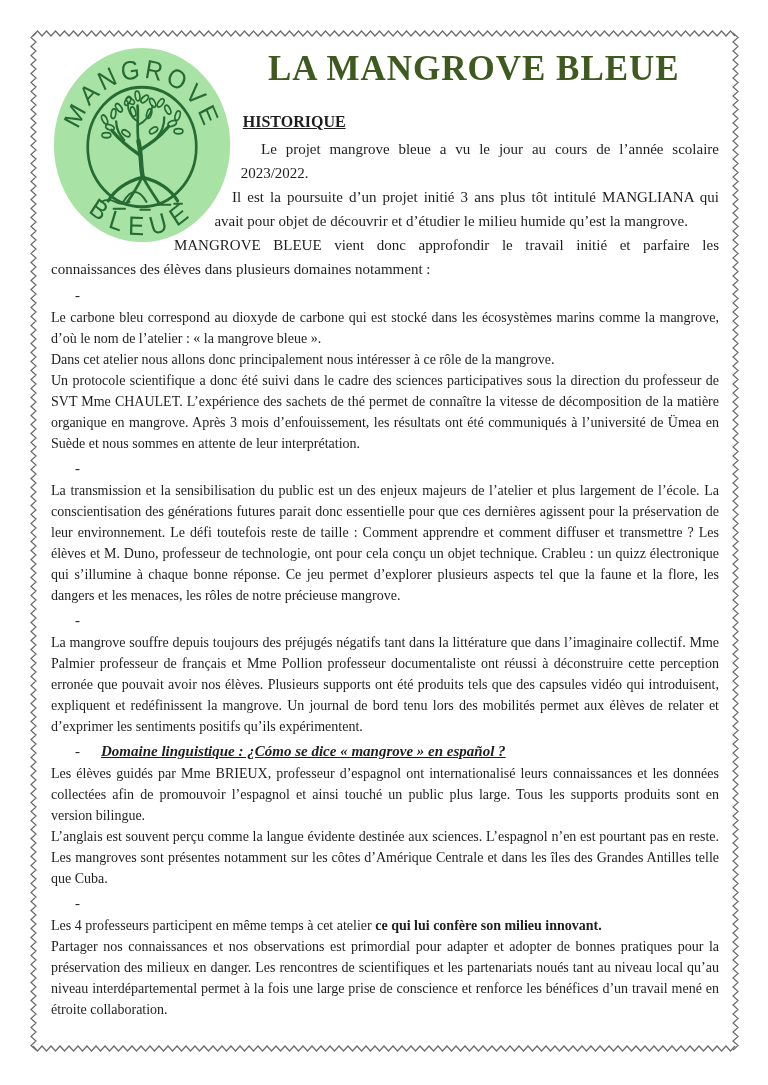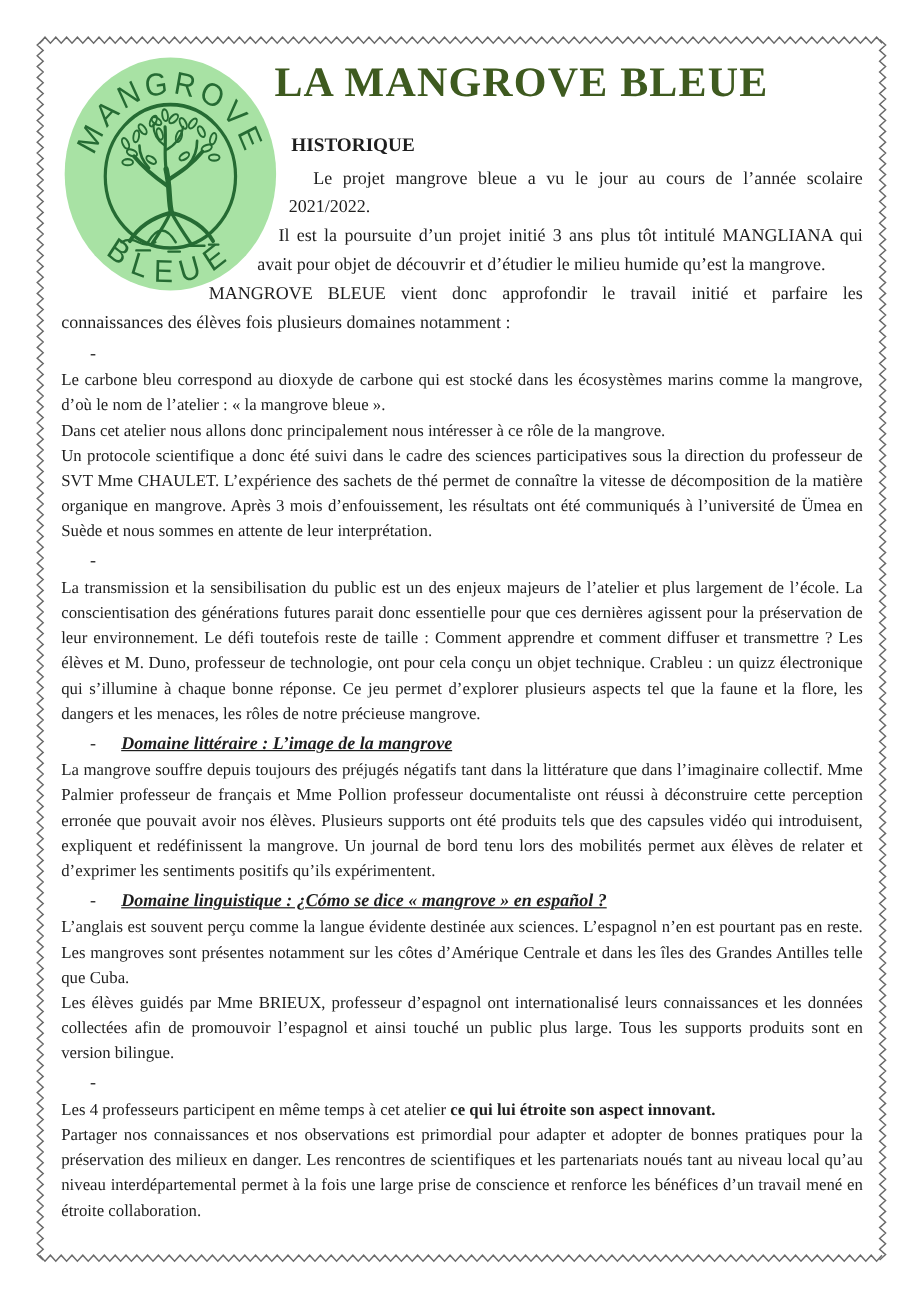--- a/index.html
+++ b/index.html
@@ -17,27 +17,27 @@
   #border-svg{position:absolute;left:0;top:0;width:768px;height:1085px;pointer-events:none;}
   .page{
     position:absolute;left:33px;top:33px;width:702px;height:1017px;
     box-sizing:border-box;padding:12px 16px 0 18px;
   }
   .logo-float{
     float:left;width:178px;height:200px;margin:2px 12px 0 2px;
     shape-outside:ellipse(50% 48% at 50% 47%);
   }
   .doc-title{
-    font-weight:bold;font-size:35px;line-height:40px;
+    text-align:center;font-weight:bold;font-size:35px;line-height:40px;
     letter-spacing:1px;color:var(--title-green);margin:4px 0 22px 0;
     font-family:"Liberation Serif", serif;
   }
   .section-heading{
     font-weight:bold;font-size:16px;line-height:22px;
-    margin:0 0 4px 0;
+    text-decoration:underline;margin:0 0 4px 0;
   }
   .intro-p{font-size:15px;line-height:24px;text-align:justify;margin:0;}
   .intro-p.indent-first{text-indent:18px;}
   .domain-heading{
     display:flex;align-items:baseline;font-size:15px;line-height:22px;
     margin:3px 0 1px 0;
   }
   .domain-heading .dash{
     flex:0 0 auto;width:26px;margin-left:24px;font-style:normal;
   }
@@ -116,48 +116,47 @@
         <path d="M54 158 q 8 -4 16 0 q 8 4 16 0" stroke-width="2"></path>
         <path d="M118 161 h 14 M68 165 h 13 M98 166 h 11 M136 160 h 9" stroke-width="2"></path>
       </g>
     </svg>
   </div>
 
   <h1 class="doc-title">LA MANGROVE BLEUE</h1>
 
   <div class="section-heading">HISTORIQUE</div>
 
-  <p class="intro-p indent-first">Le projet mangrove bleue a vu le jour au cours de l’année scolaire 2021/2022.</p>
+  <p class="intro-p indent-first">Le projet mangrove bleue a vu le jour au cours de l’année scolaire 2023/2022.</p>
   <p class="intro-p">Il est la poursuite d’un projet initié 3 ans plus tôt intitulé MANGLIANA qui avait pour objet de découvrir et d’étudier le milieu humide qu’est la mangrove.</p>
-  <p class="intro-p">MANGROVE BLEUE vient donc approfondir le travail initié et parfaire les connaissances des élèves fois plusieurs domaines notamment :</p>
+  <p class="intro-p">MANGROVE BLEUE vient donc approfondir le travail initié et parfaire les connaissances des élèves dans plusieurs domaines notamment :</p>
 
   <div class="domain-heading">
     <span class="dash">-</span>
   </div>
   <p class="body-p">Le carbone bleu correspond au dioxyde de carbone qui est stocké dans les écosystèmes marins comme la mangrove, d’où le nom de l’atelier : « la mangrove bleue ».</p>
   <p class="body-p">Dans cet atelier nous allons donc principalement nous intéresser à ce rôle de la mangrove.</p>
   <p class="body-p">Un protocole scientifique a donc été suivi dans le cadre des sciences participatives sous la direction du professeur de SVT Mme CHAULET. L’expérience des sachets de thé permet de connaître la vitesse de décomposition de la matière organique en mangrove. Après 3 mois d’enfouissement, les résultats ont été communiqués à l’université de Ümea en Suède et nous sommes en attente de leur interprétation.</p>
 
   <div class="domain-heading">
     <span class="dash">-</span>
   </div>
   <p class="body-p">La transmission et la sensibilisation du public est un des enjeux majeurs de l’atelier et plus largement de l’école. La conscientisation des générations futures parait donc essentielle pour que ces dernières agissent pour la préservation de leur environnement. Le défi toutefois reste de taille : Comment apprendre et comment diffuser et transmettre ? Les élèves et M. Duno, professeur de technologie, ont pour cela conçu un objet technique. Crableu : un quizz électronique qui s’illumine à chaque bonne réponse. Ce jeu permet d’explorer plusieurs aspects tel que la faune et la flore, les dangers et les menaces, les rôles de notre précieuse mangrove.</p>
 
   <div class="domain-heading">
     <span class="dash">-</span>
-    <span class="dh-text">Domaine littéraire : L’image de la mangrove</span>
   </div>
   <p class="body-p">La mangrove souffre depuis toujours des préjugés négatifs tant dans la littérature que dans l’imaginaire collectif. Mme Palmier professeur de français et Mme Pollion professeur documentaliste ont réussi à déconstruire cette perception erronée que pouvait avoir nos élèves. Plusieurs supports ont été produits tels que des capsules vidéo qui introduisent, expliquent et redéfinissent la mangrove. Un journal de bord tenu lors des mobilités permet aux élèves de relater et d’exprimer les sentiments positifs qu’ils expérimentent.</p>
 
   <div class="domain-heading">
     <span class="dash">-</span>
     <span class="dh-text">Domaine linguistique : ¿Cómo se dice « mangrove » en español ?</span>
   </div>
+  <p class="body-p">Les élèves guidés par Mme BRIEUX, professeur d’espagnol ont internationalisé leurs connaissances et les données collectées afin de promouvoir l’espagnol et ainsi touché un public plus large. Tous les supports produits sont en version bilingue.</p>
   <p class="body-p">L’anglais est souvent perçu comme la langue évidente destinée aux sciences. L’espagnol n’en est pourtant pas en reste. Les mangroves sont présentes notamment sur les côtes d’Amérique Centrale et dans les îles des Grandes Antilles telle que Cuba.</p>
-  <p class="body-p">Les élèves guidés par Mme BRIEUX, professeur d’espagnol ont internationalisé leurs connaissances et les données collectées afin de promouvoir l’espagnol et ainsi touché un public plus large. Tous les supports produits sont en version bilingue.</p>
 
   <div class="domain-heading">
     <span class="dash">-</span>
   </div>
-  <p class="body-p"><span>Les 4 professeurs participent en même temps à cet atelier </span><strong>ce qui lui étroite son aspect innovant.</strong></p>
+  <p class="body-p"><span>Les 4 professeurs participent en même temps à cet atelier </span><strong>ce qui lui confère son milieu innovant.</strong></p>
   <p class="body-p">Partager nos connaissances et nos observations est primordial pour adapter et adopter de bonnes pratiques pour la préservation des milieux en danger. Les rencontres de scientifiques et les partenariats noués tant au niveau local qu’au niveau interdépartemental permet à la fois une large prise de conscience et renforce les bénéfices d’un travail mené en étroite collaboration.</p>
 
 </div>
 
 </body></html>

